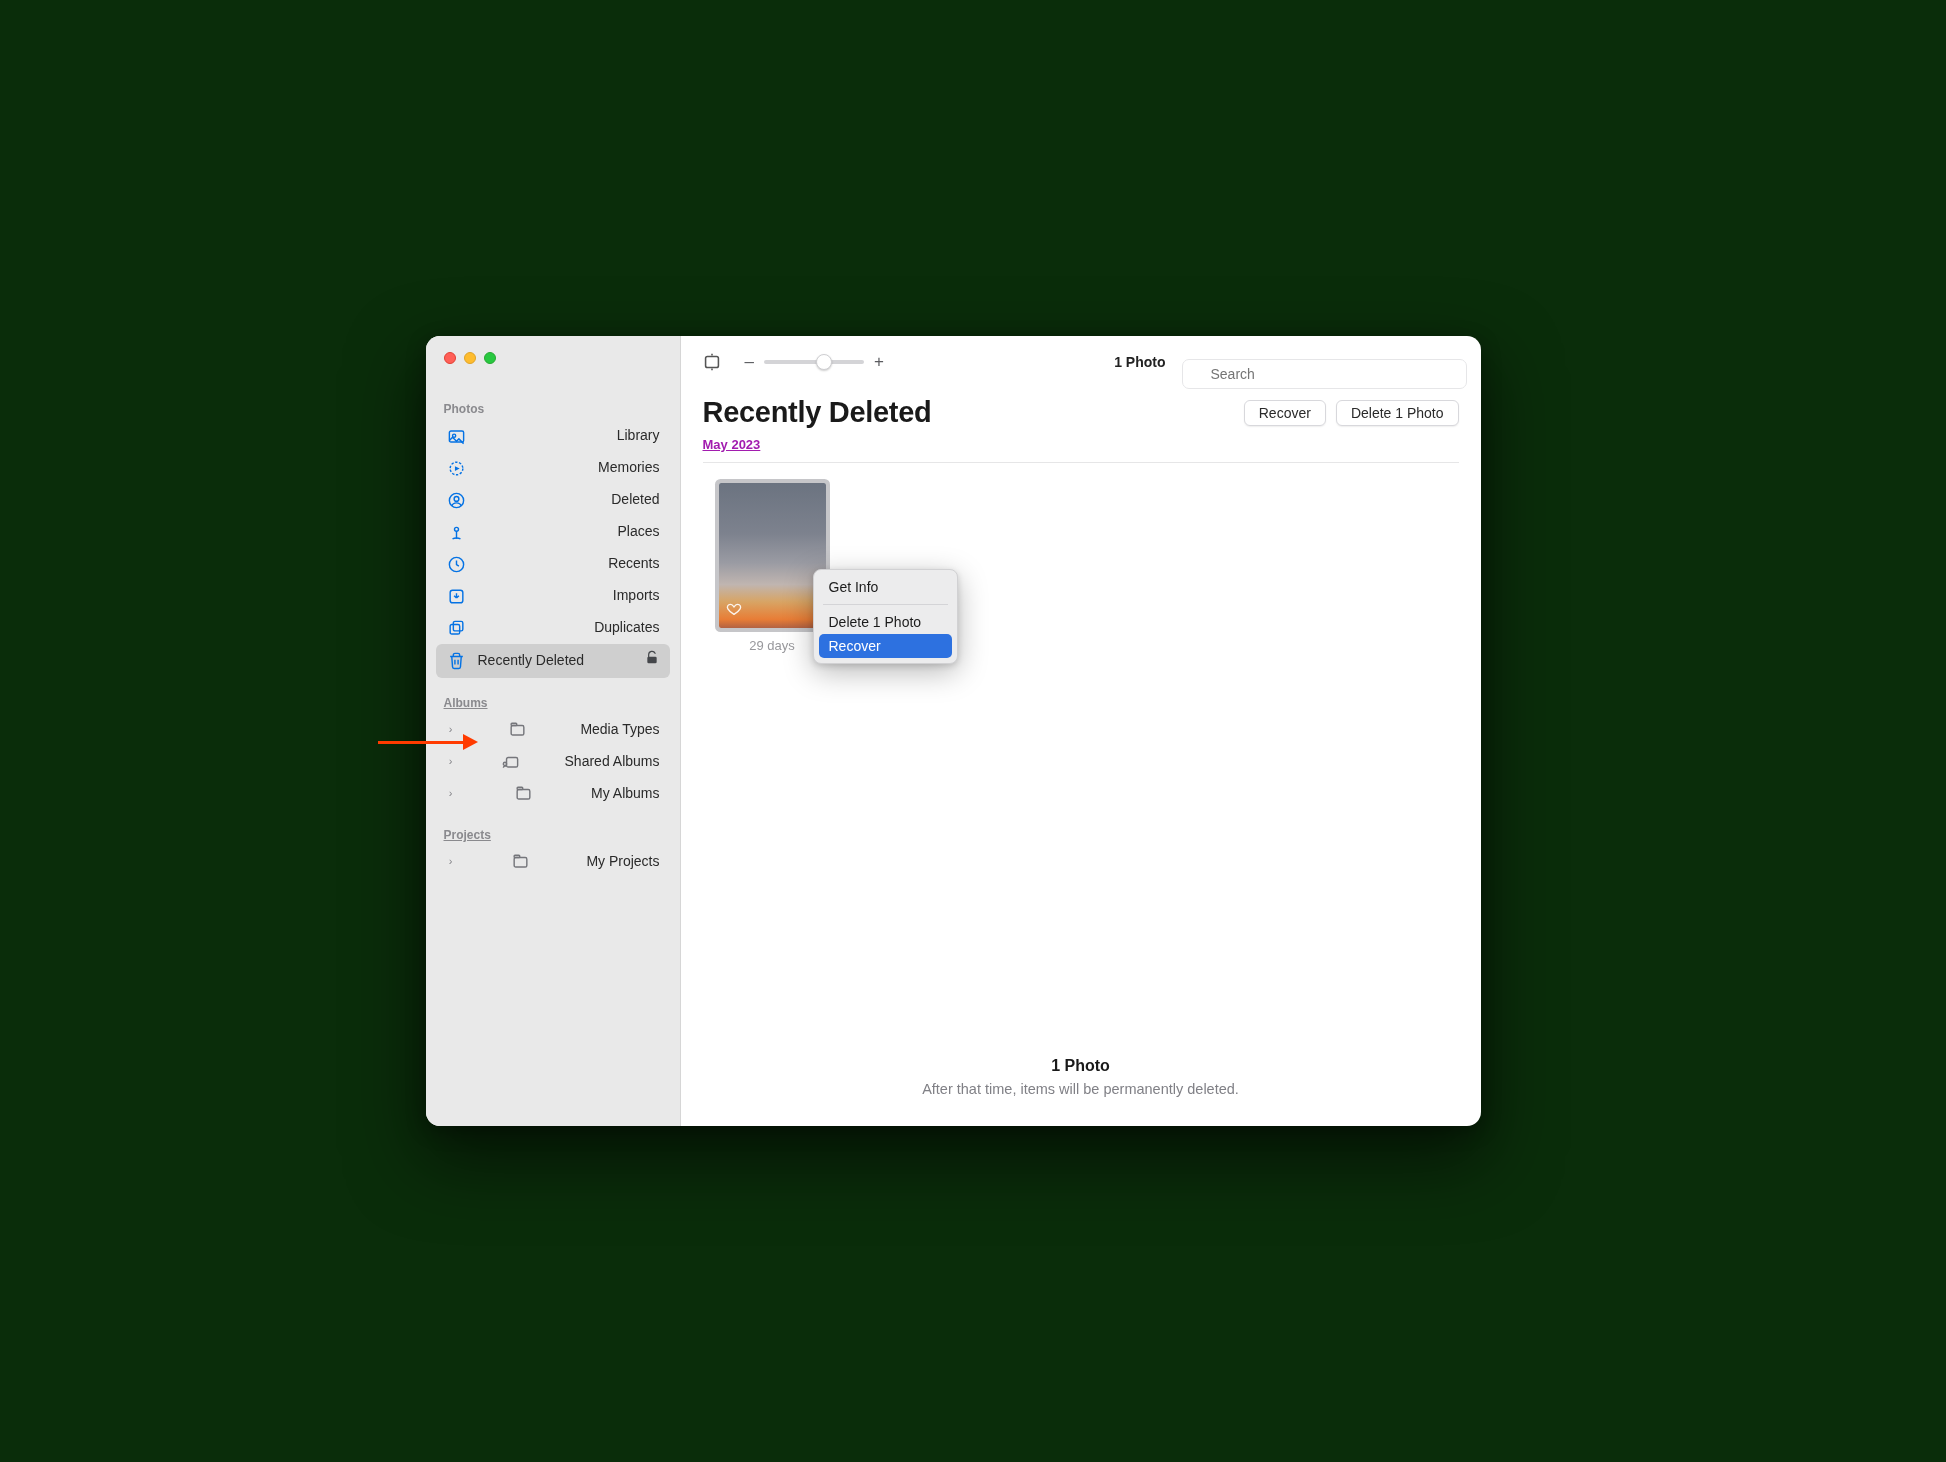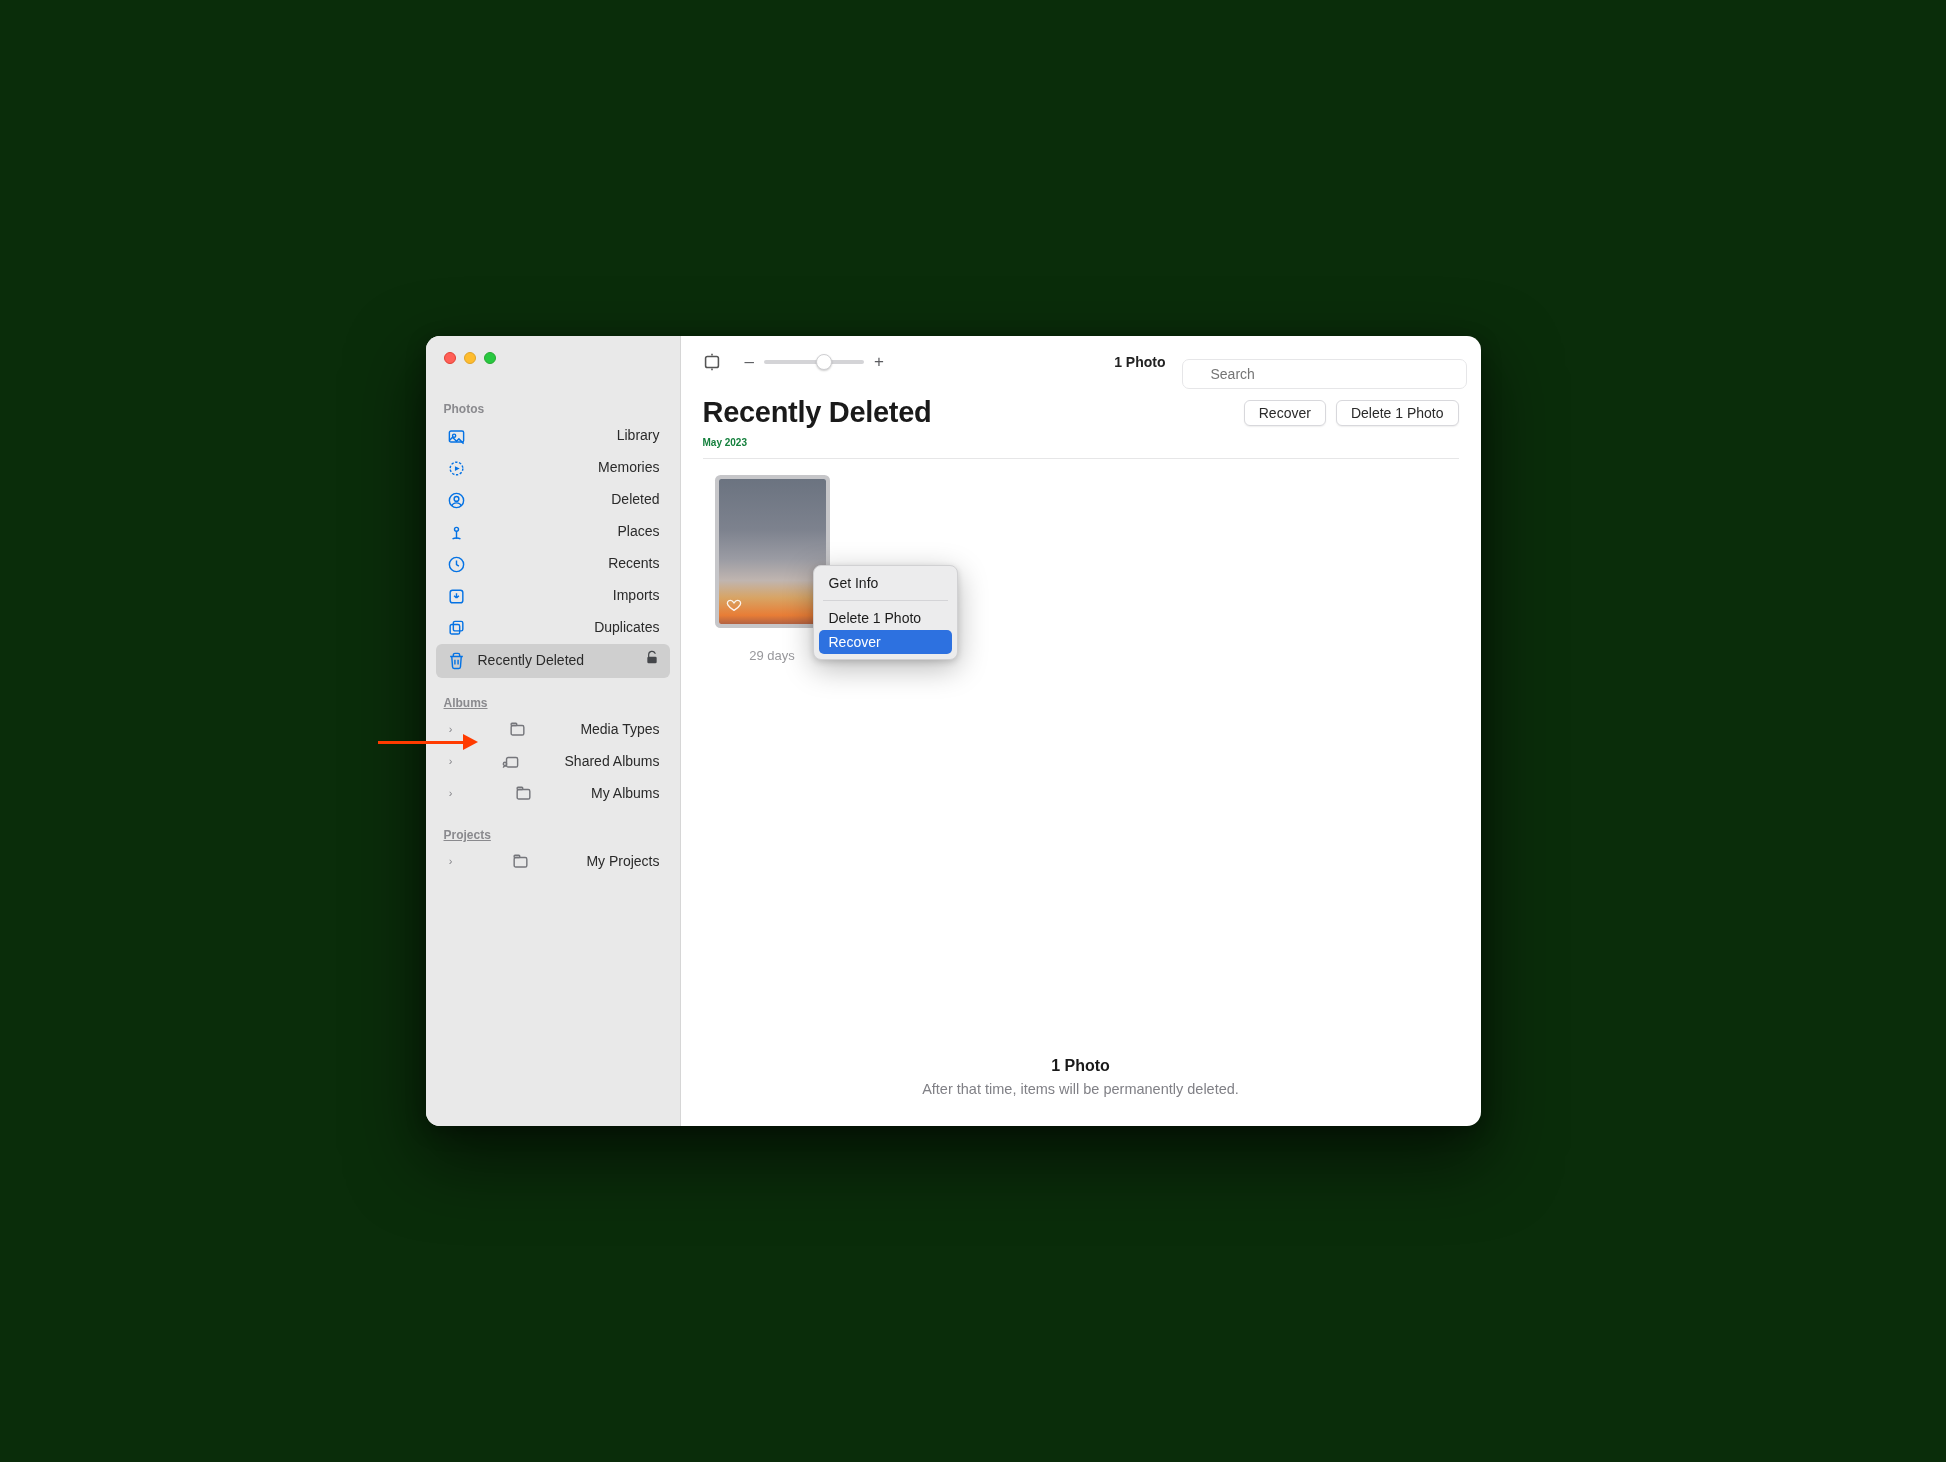--- a/index.html
+++ b/index.html
@@ -238,23 +238,24 @@
     display: flex;
     align-items: center;
     box-shadow: 0 1px 1.5px rgba(0,0,0,0.07);
   }
 
   .month-row {
     padding: 8px 0 10px 0;
     border-bottom: 1px solid #e6e6e7;
   }
   .month-label {
-    font-size: 10px;
+    font-size: 13px;
     font-weight: 700;
-    color: #15803d;
+    color: #a21caf;
+    text-decoration: underline;
   }
 
   .thumbs {
     padding: 20px 0 10px 16px;
     position: relative;
   }
   .thumb {
     width: 107px;
     position: relative;
   }
@@ -276,21 +277,21 @@
   }
   .heart {
     position: absolute;
     left: 7px;
     bottom: 7px;
     color: #fff;
     opacity: 0.9;
   }
   .heart svg { width: 16px; height: 16px; }
   .days-left {
-    margin-top: 24px;
+    margin-top: 10px;
     font-size: 13px;
     color: #98989c;
     text-align: center;
   }
 
   
   .context-menu {
     position: absolute;
     top: 106px;
     left: 110px;

